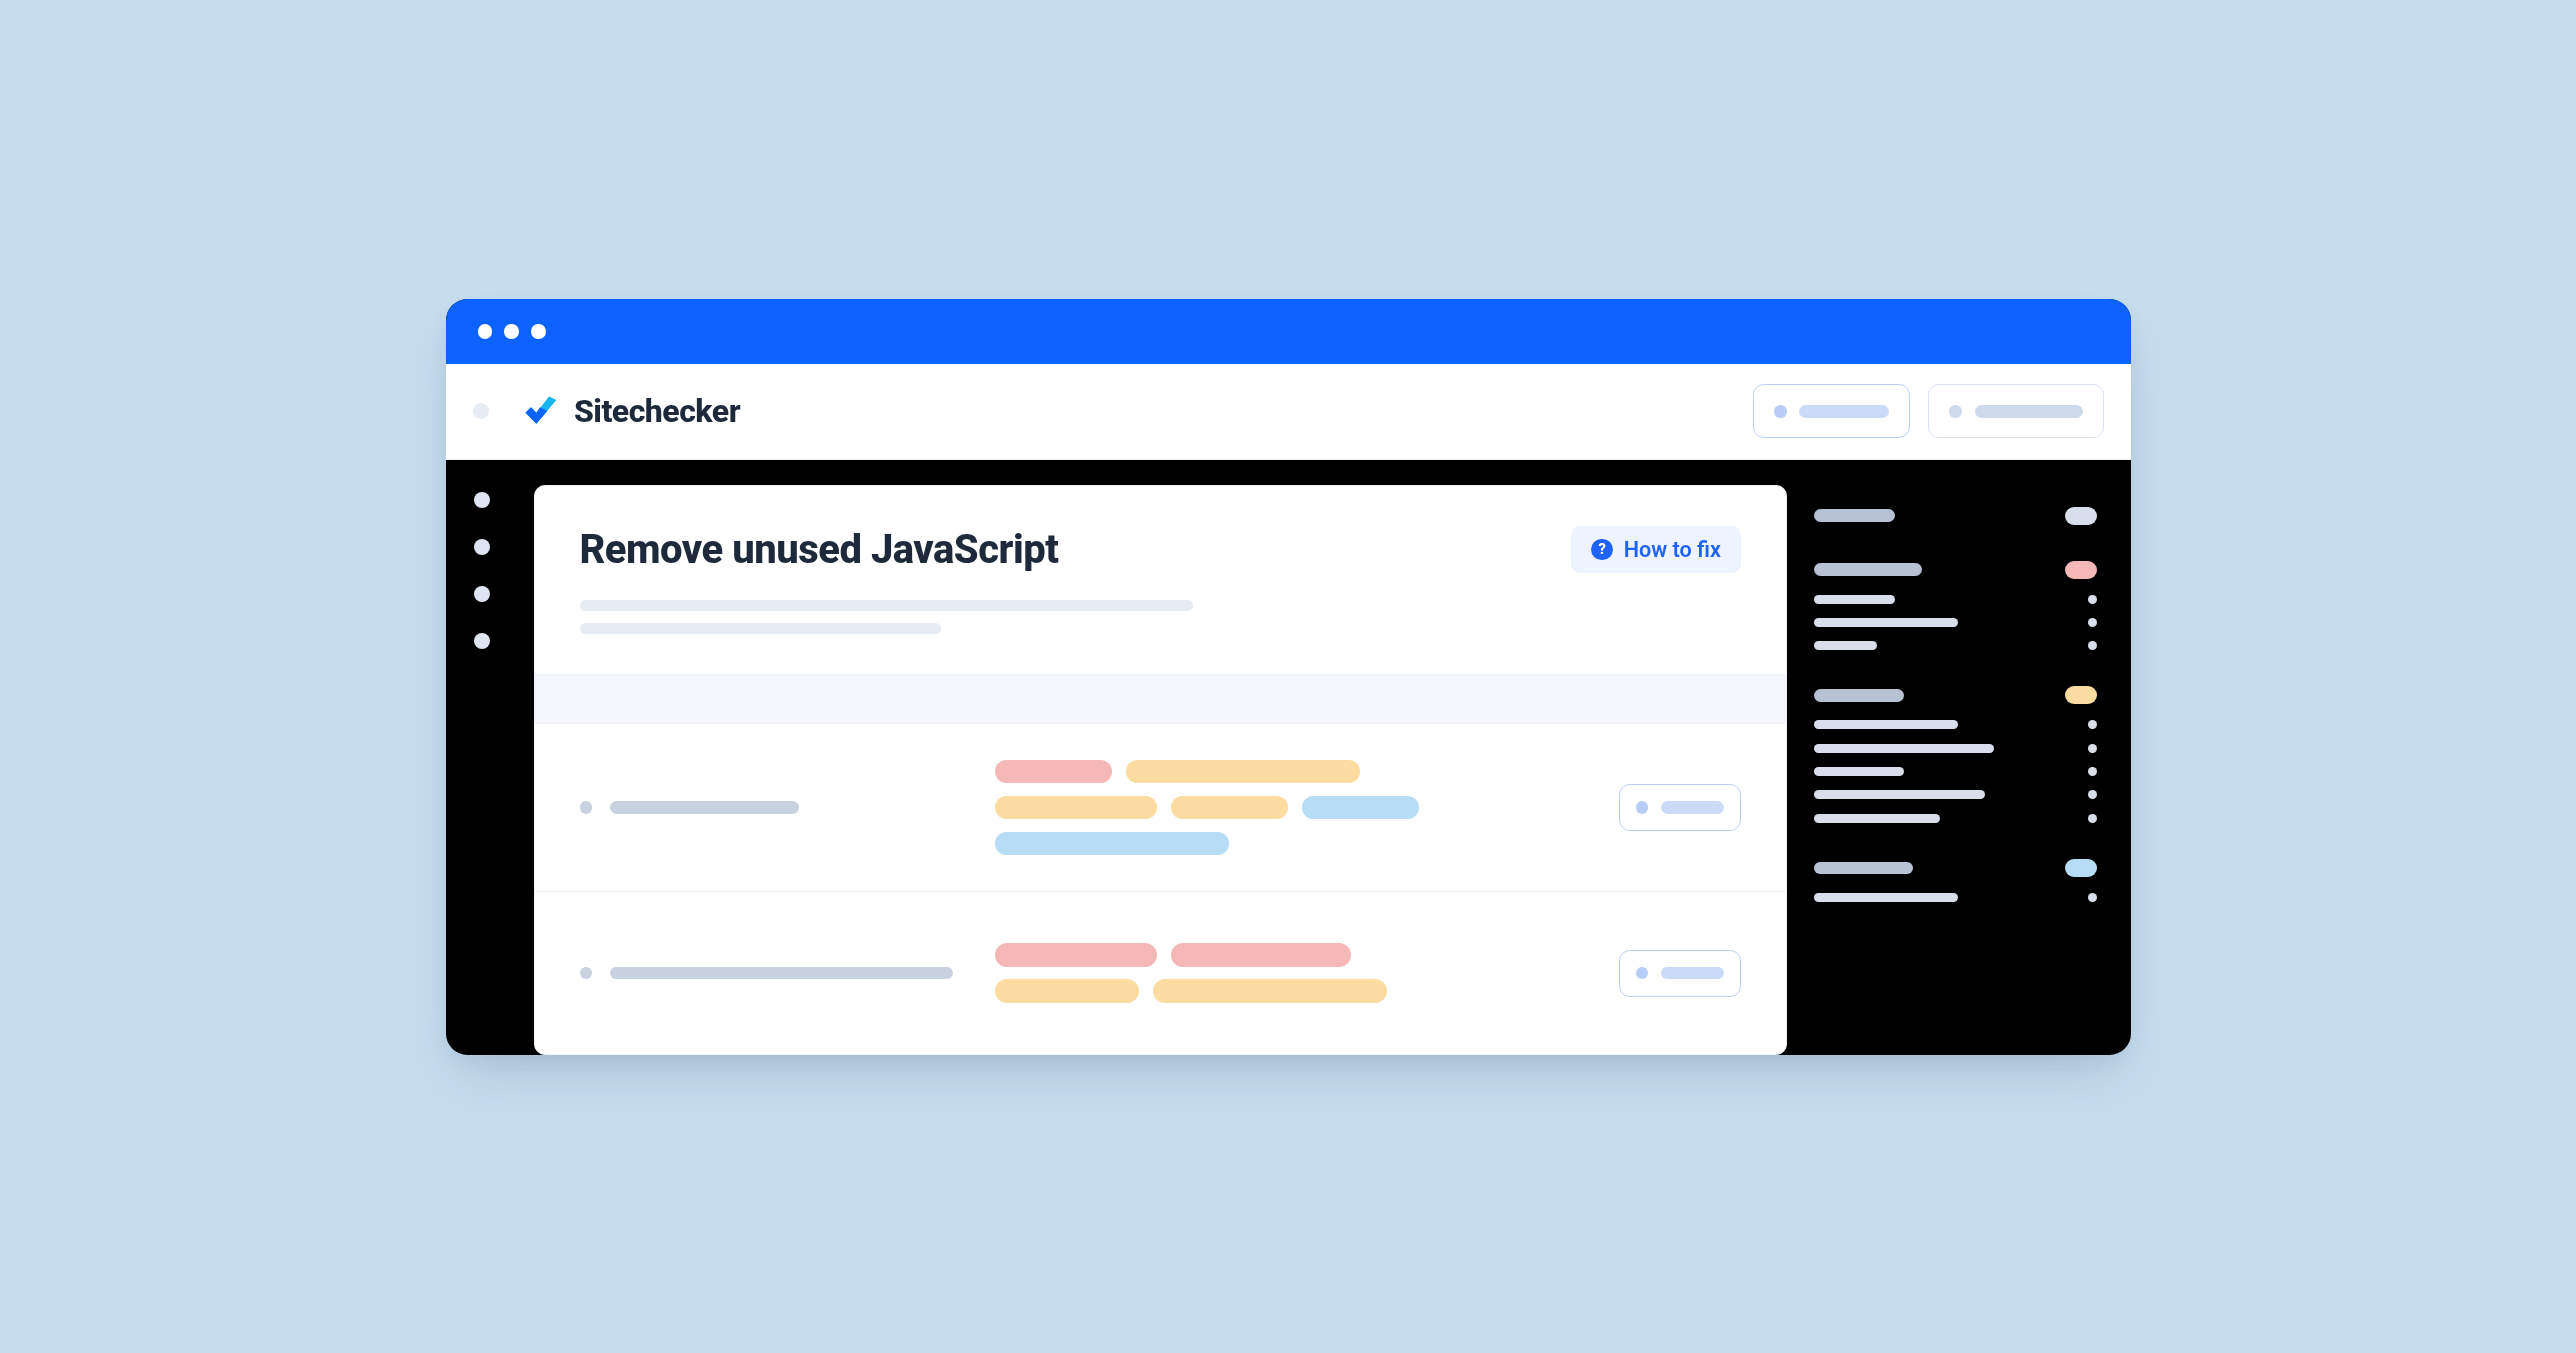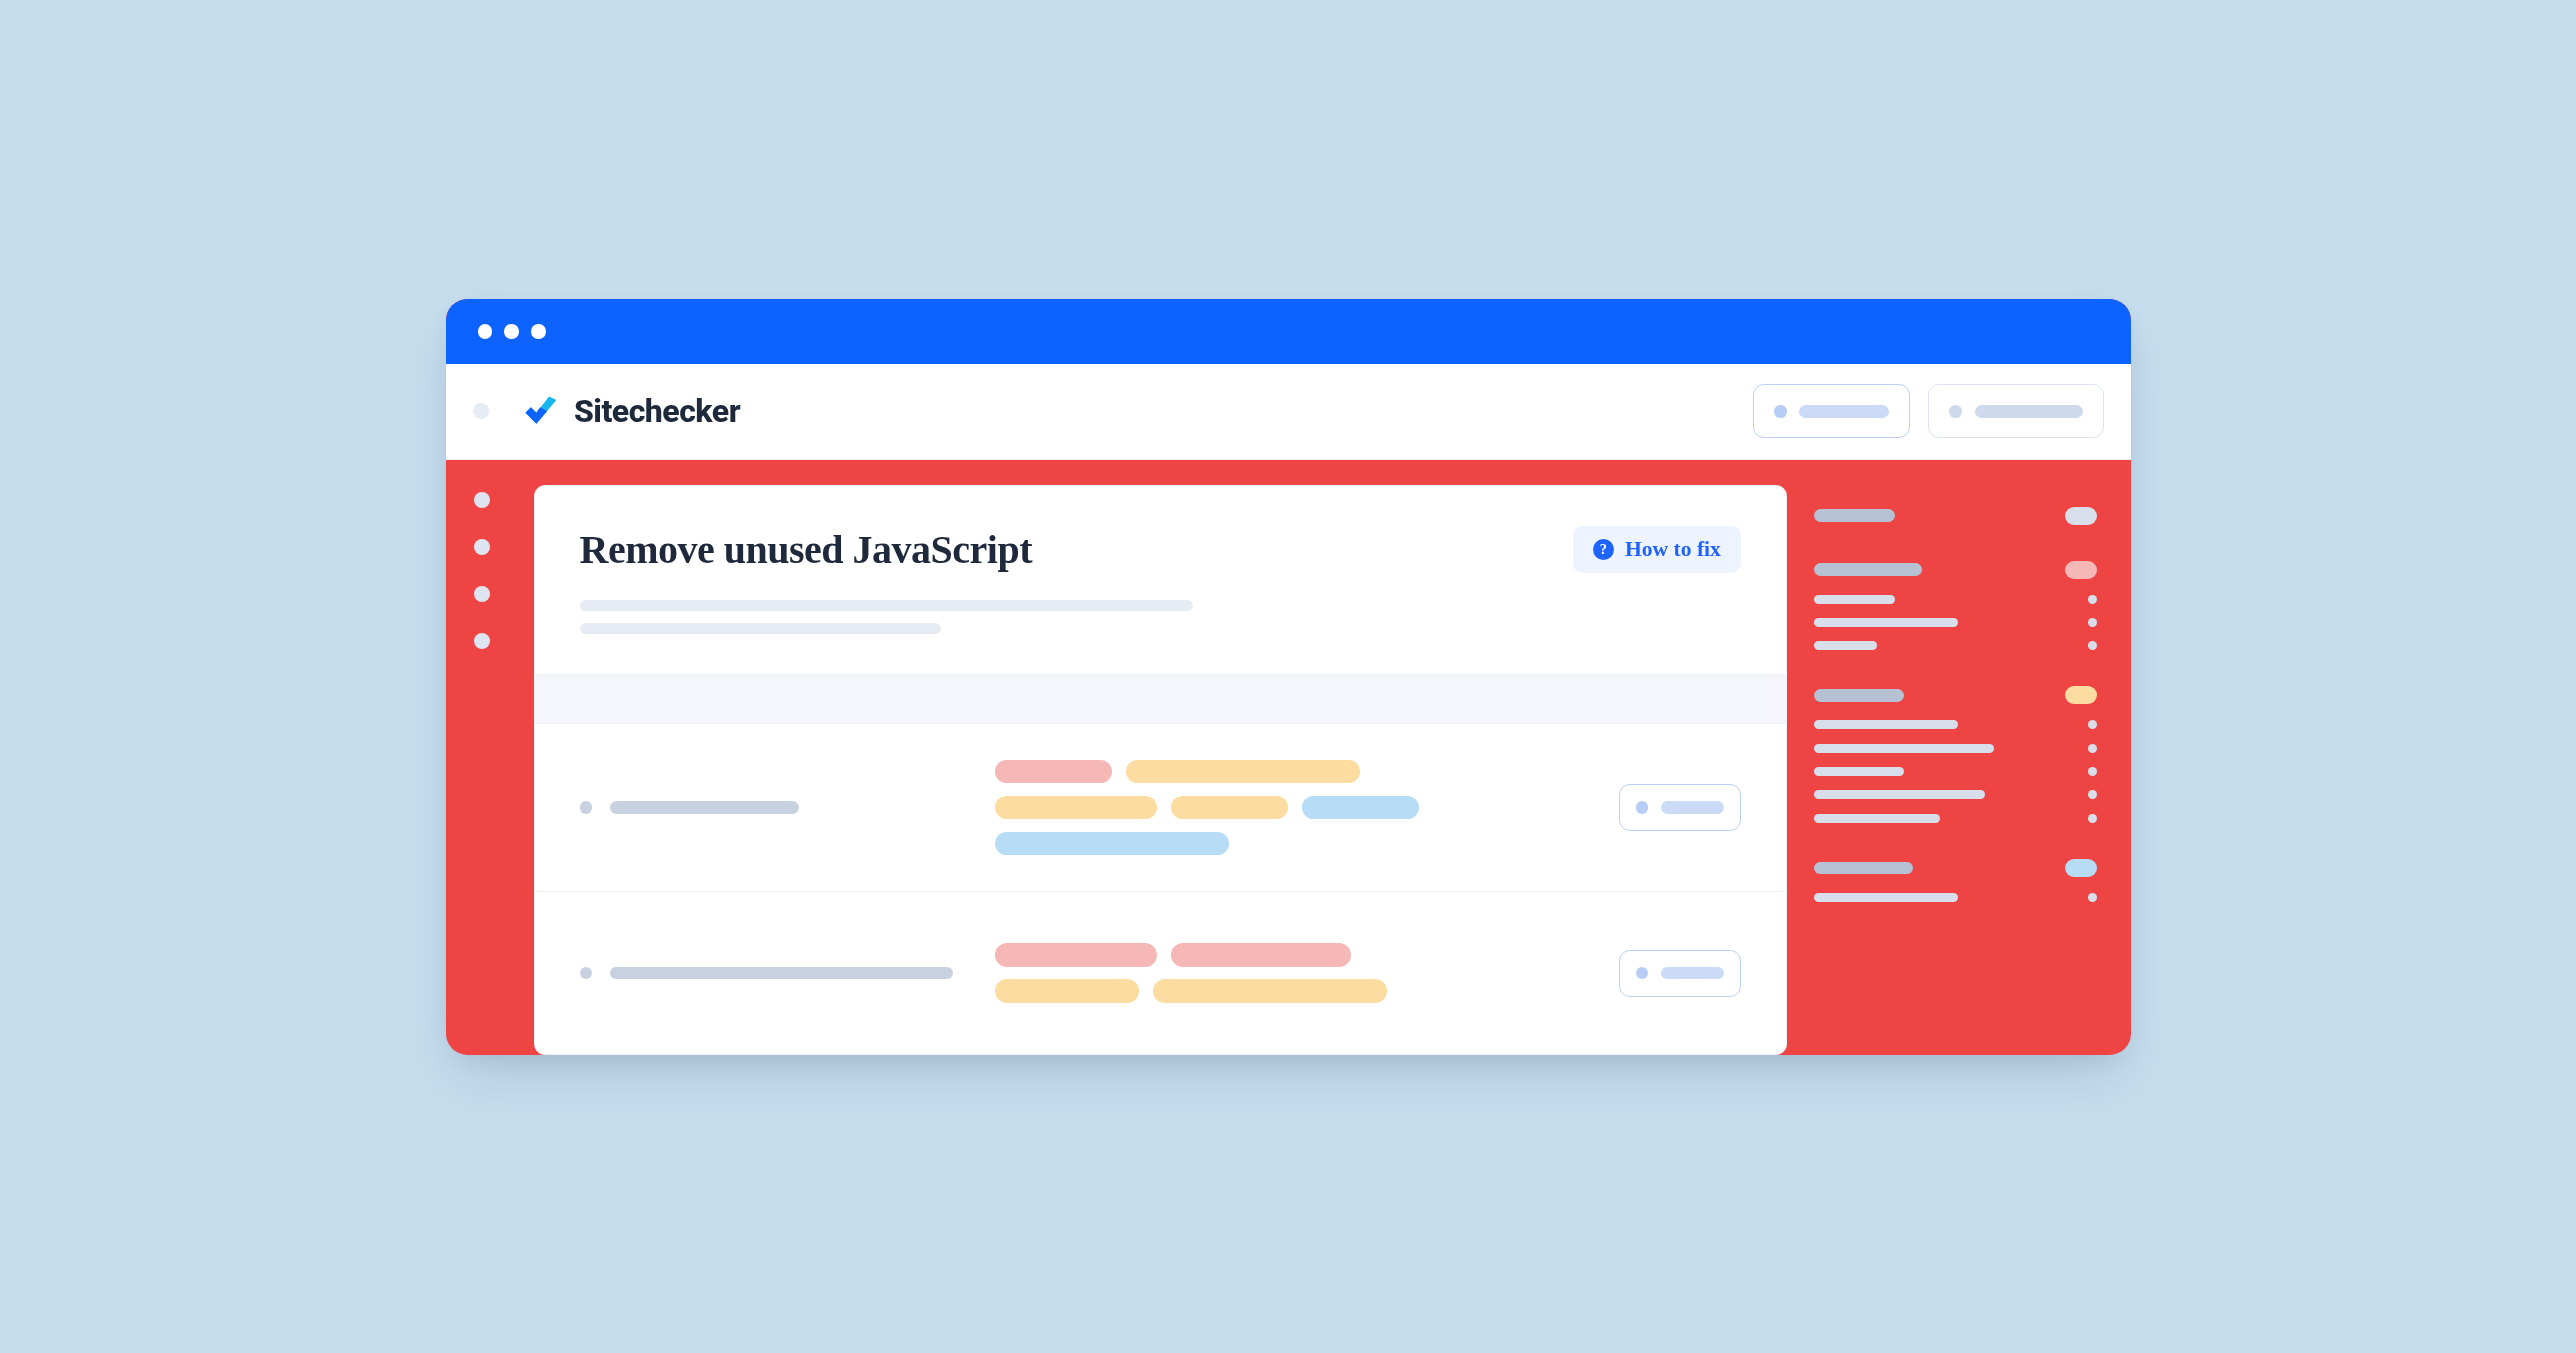--- a/index.html
+++ b/index.html
@@ -7,21 +7,21 @@
   background: #c4dcec;
   font-family: -apple-system, BlinkMacSystemFont, 'Segoe UI', Roboto, sans-serif;
   width: 2576px;
   height: 1354px;
   display: flex;
   align-items: center;
   justify-content: center;
 }
 .window {
   width: 1685px;
-  background: #ef4444;
+  background: #000000;
   border-radius: 21.6px;
   overflow: hidden;
   box-shadow: 0 27px 54px -18px rgba(40,60,100,0.18), 0 9px 27px -9px rgba(40,60,100,0.12);
 }
 .titlebar {
   background: #0c63ff;
   height: 65px;
   display: flex;
   align-items: center;
   padding: 0 32px;
@@ -50,21 +50,21 @@
 .pill-btn .bbar { height: 12.6px; border-radius: 7.2px; background: #cfd9ec; }
 .pill-btn.primary .bbar { background: #cbdbf7; width: 90px; }
 .pill-btn .bbar.w { width: 108px; }
 
 .body { display: flex; }
 .siderail {
   width: 72px; padding: 32px 0 0 0; display: flex; flex-direction: column; align-items: center; gap: 31px;
 }
 .rail-dot { width: 16px; height: 16px; border-radius: 50%; background: #dfe5f0; }
 
-.content { flex: 1; display: flex; padding: 25px 25px 0 16px; gap: 21.6px; font-family: Liberation Serif, serif; }
+.content { flex: 1; display: flex; padding: 25px 25px 0 16px; gap: 21.6px; }
 
 .main { flex: 1; display: flex; flex-direction: column; }
 .card {
   background: #fff; border-radius: 10.8px; border: 0.9px solid #eef1f8;
 }
 .card-header { padding: 40px 45px 27px 45px; }
 .title-row { display: flex; align-items: center; }
 .title { font-size: 40px; font-weight: 800; color: #1e2a3b; letter-spacing: -0.5px; }
 .howto {
   margin-left: auto; background: #eef4ff; color: #1f63ff; border-radius: 9px;

